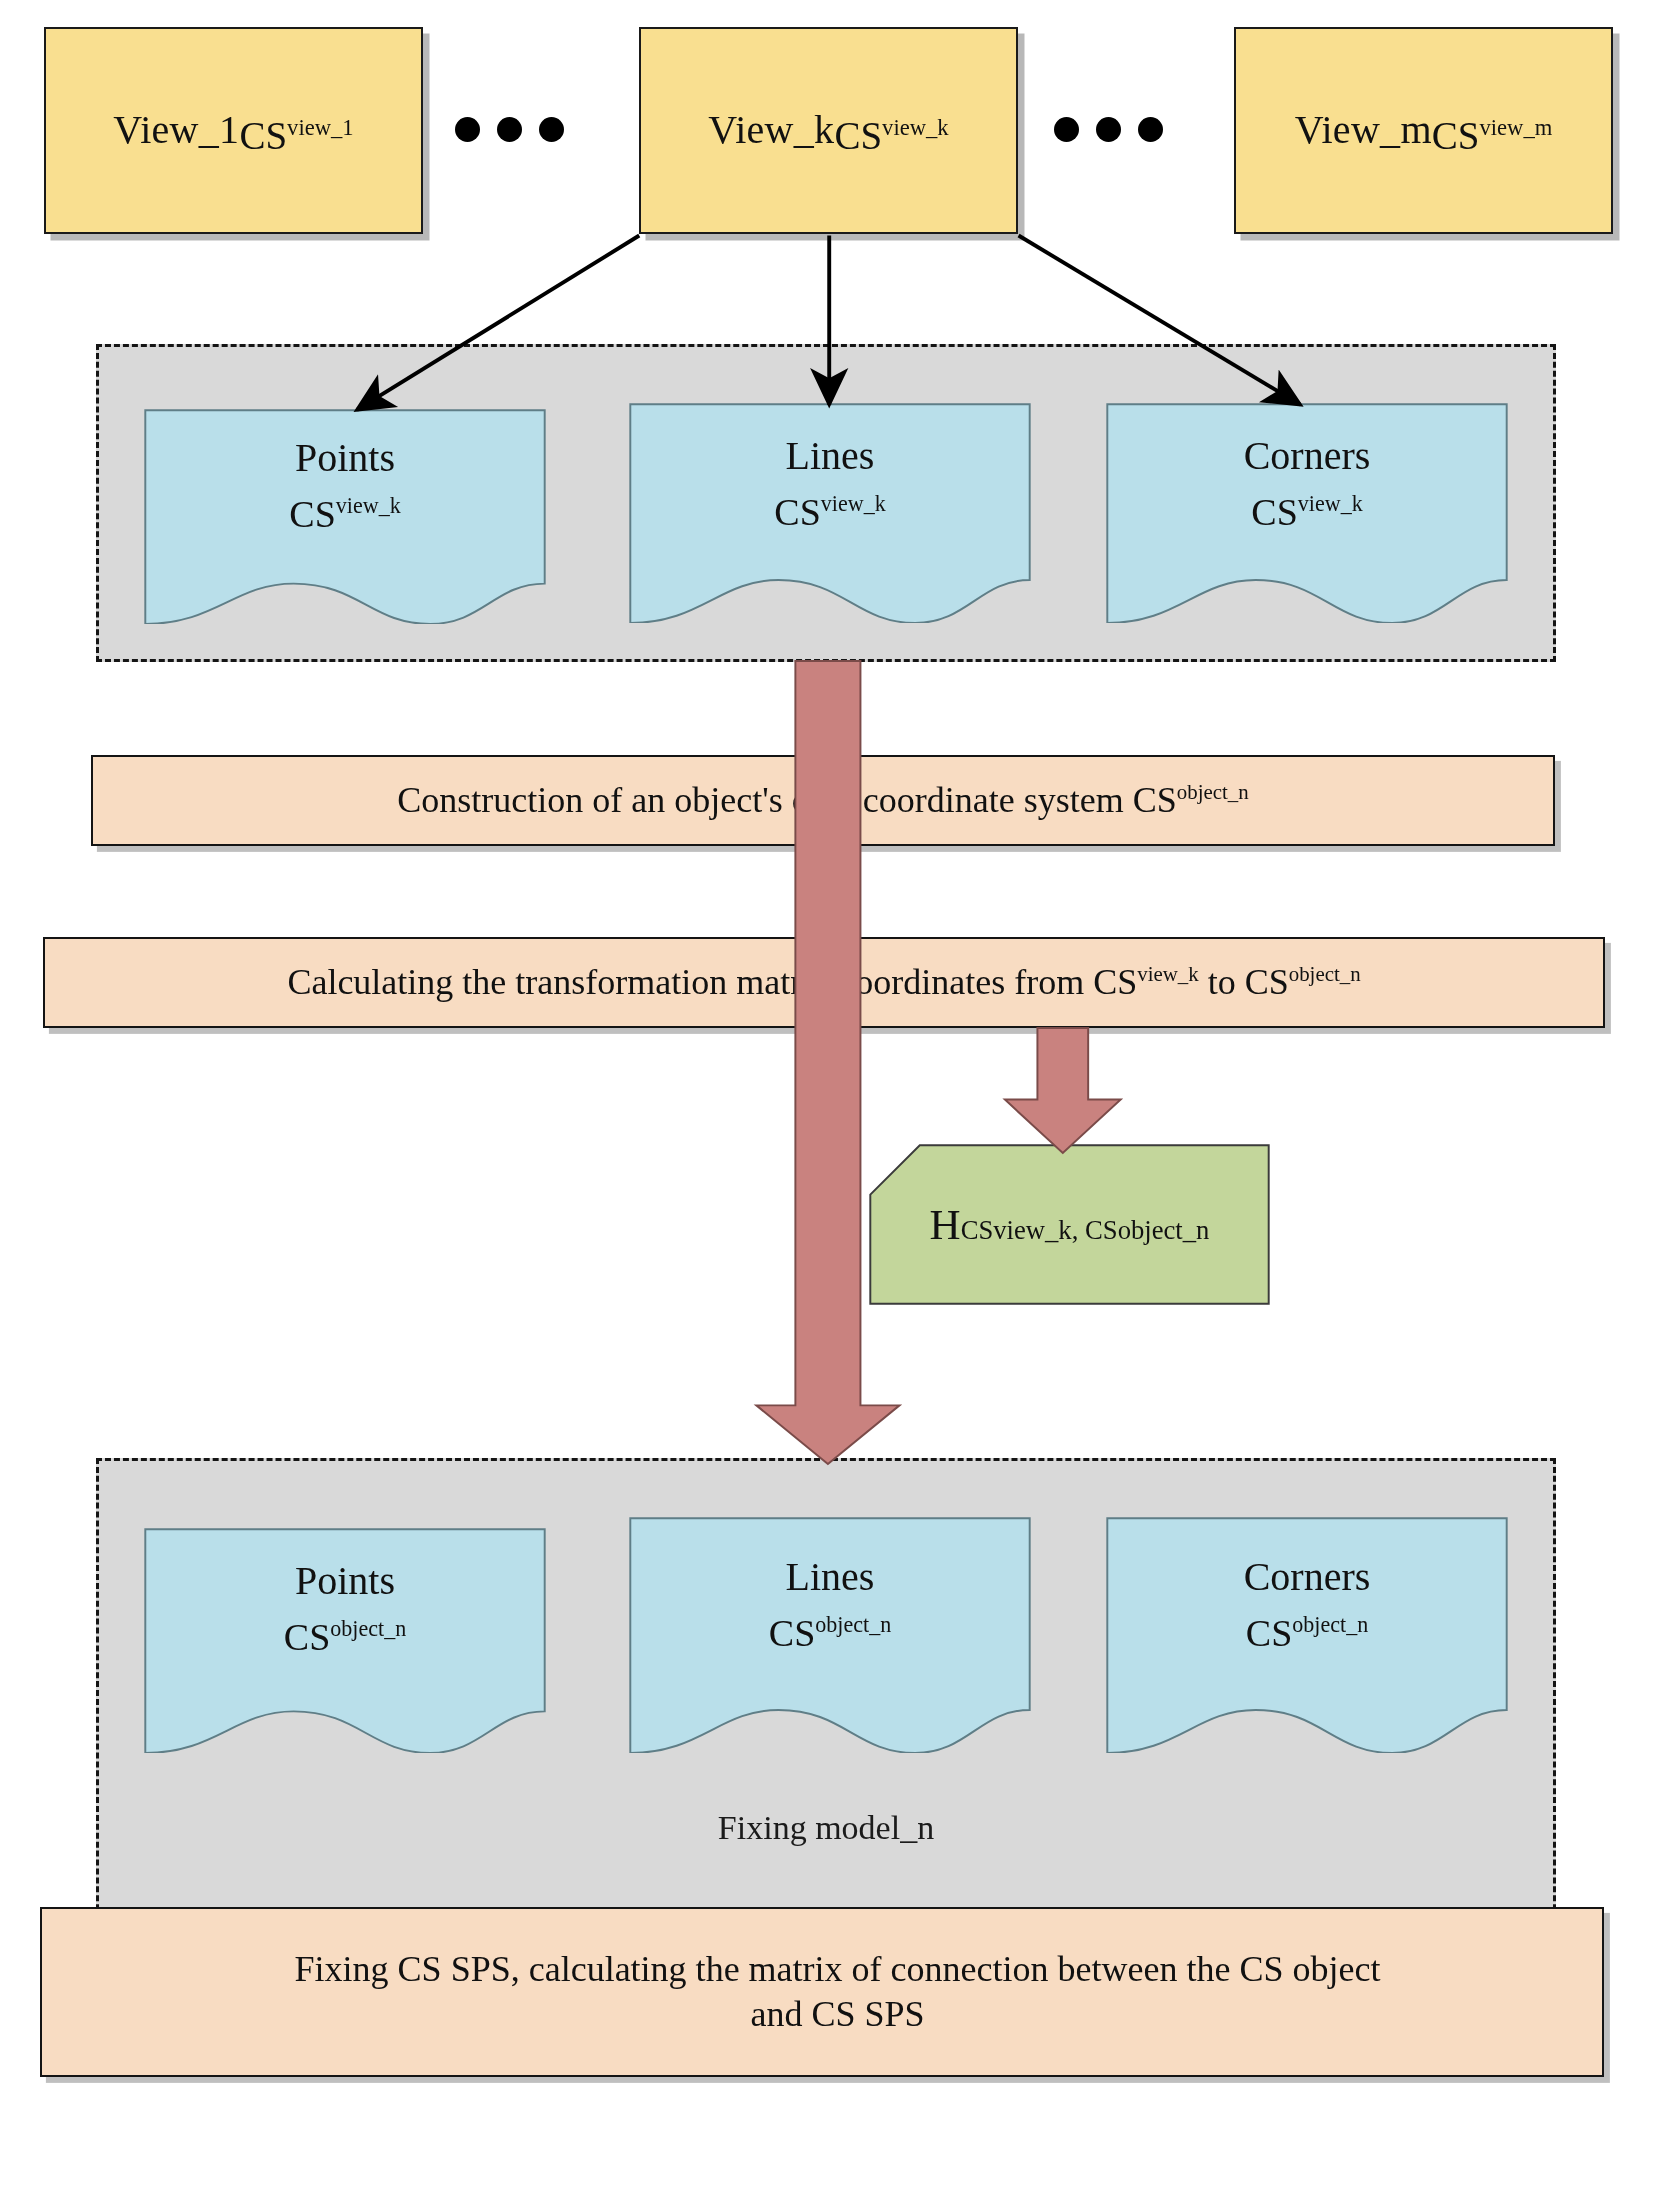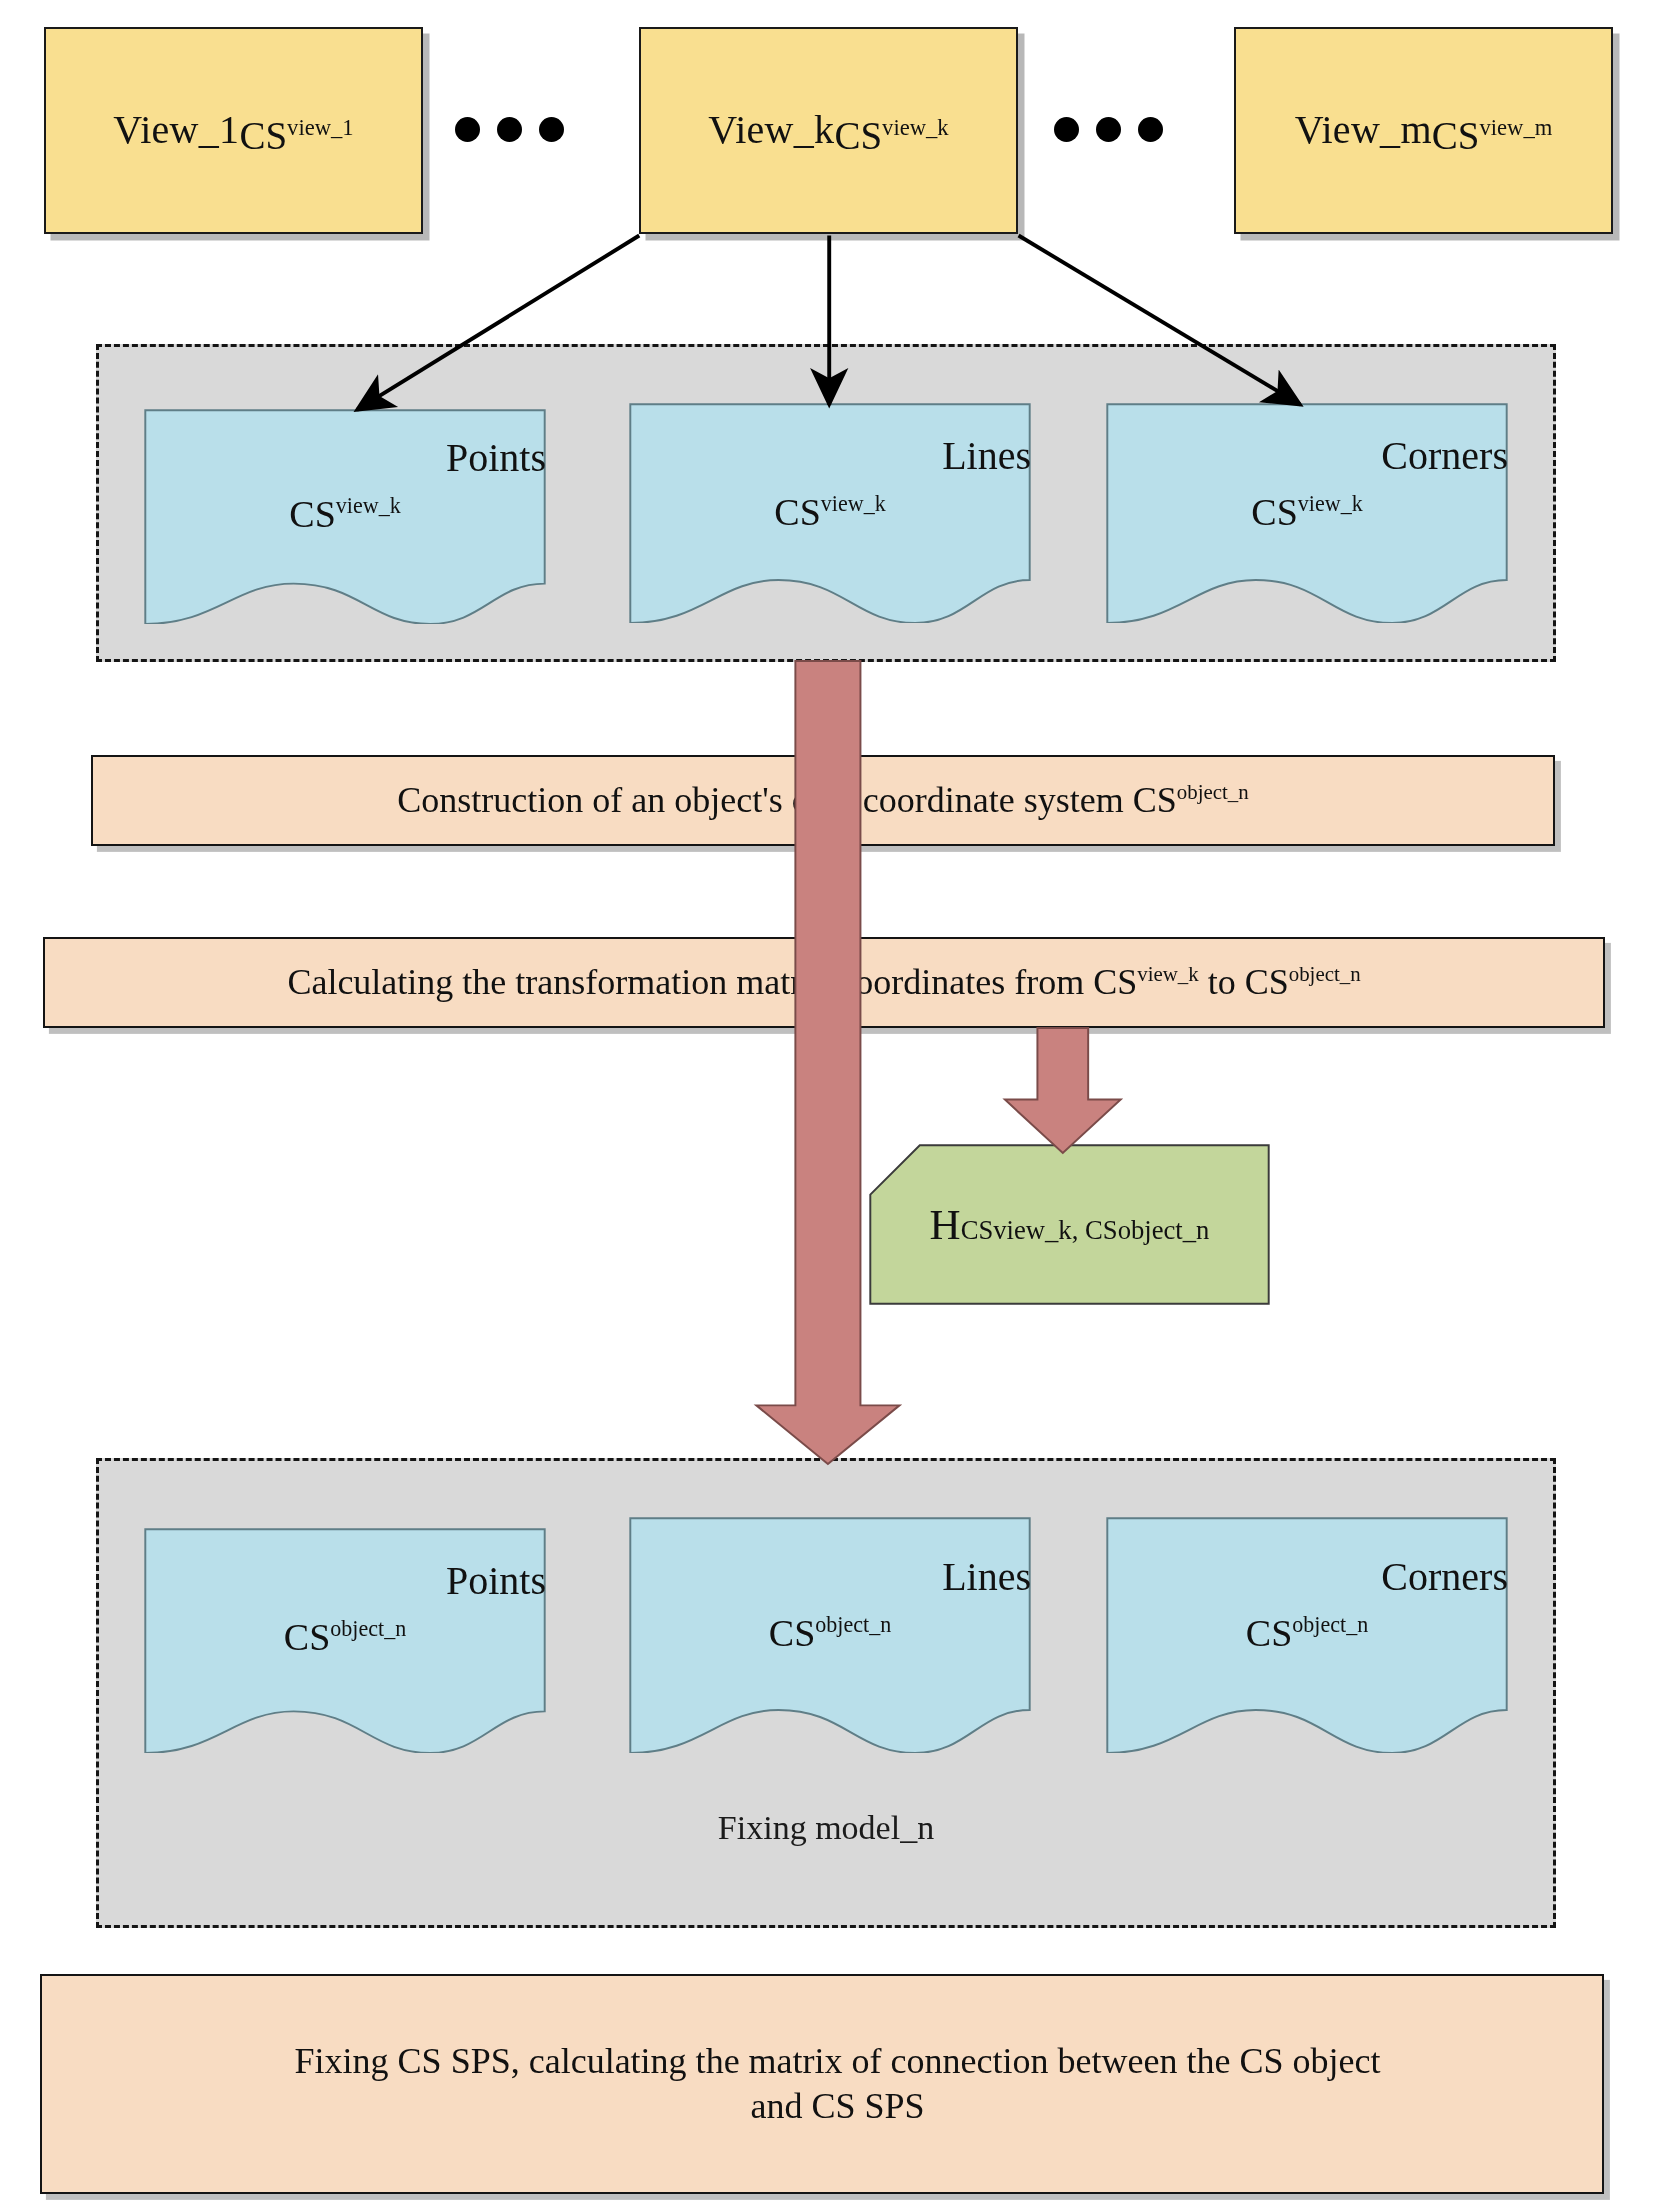--- a/index.html
+++ b/index.html
@@ -66,21 +66,21 @@
 
   
   .doc-shape{position:absolute;}
   .doc-shape svg{display:block;width:100%;height:100%;}
   .doc-label{
     position:absolute;
     left:0;right:0;
     text-align:center;
     pointer-events:none;
   }
-  .doc-title{font-size:40px;line-height:1.0;white-space:nowrap;text-align:right;}
+  .doc-title{font-size:40px;line-height:1.0;white-space:nowrap;}
   .doc-cs{font-size:38px;line-height:1.0;white-space:nowrap;margin-top:17px;}
   .doc-cs sup{font-size:0.58em;vertical-align:super;line-height:0;}
 
   
   .proc-box{
     background:#F8DCC2;
     border:2.6px solid #141414;
     box-shadow:5.9px 5.9px 0 rgba(0,0,0,0.25);
     box-sizing:border-box;
     display:flex;
@@ -224,21 +224,21 @@
       <path d="M2,2 L616,2 L616,296 C540,296 520,362 440,362 C350,362 330,296 230,296 C140,296 110,362 2,362 Z" fill="#B9DFEA" stroke="#5f7e87" stroke-width="3"></path>
     </svg>
     <div class="doc-label" style="top:40px;">
       <div class="doc-title">Corners</div>
       <div class="doc-cs"><span>CS</span><sup>object_n</sup></div>
     </div>
   </div>
 
   <div class="panel-caption" style="left:96px;top:1809px;width:1460px;">Fixing model_n</div>
 
-  <div class="abs proc-box" style="left:40px;top:1974px;width:1564px;height:220px;padding-left:48px;">
+  <div class="abs proc-box" style="left:40px;top:1907px;width:1564px;height:170px;padding-left:48px;">
     <div class="proc-text">
       <span>Fixing CS SPS, calculating the matrix of connection between the CS object</span><br>
       <span>and CS SPS</span>
     </div>
   </div>
 
   <svg id="arrows" viewBox="0 0 2575 3389">
     <defs>
       <marker id="ah" markerWidth="11" markerHeight="11" refX="9.4" refY="5.5" orient="auto" markerUnits="strokeWidth">
         <path d="M0,0.6 L10.4,5.5 L0,10.4 L2.6,5.5 Z" fill="#000"></path>

